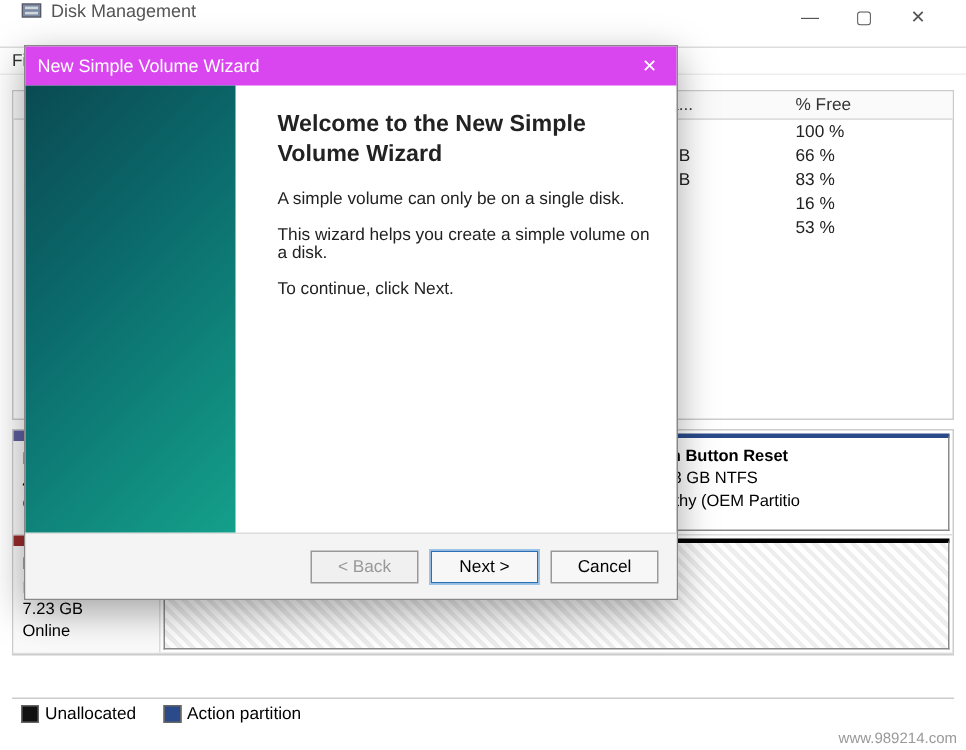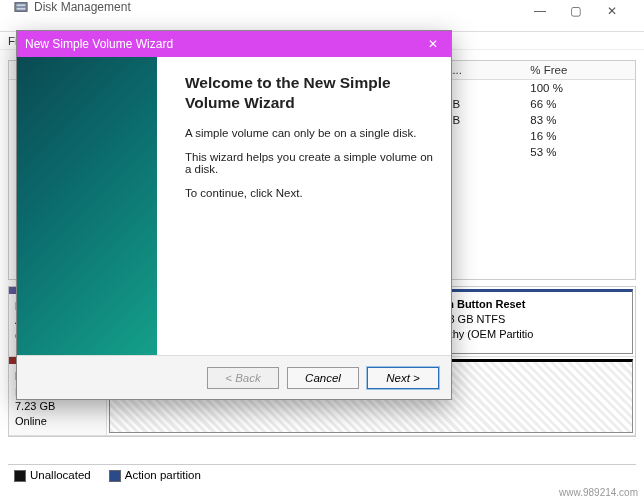--- a/index.html
+++ b/index.html
@@ -117,21 +117,21 @@
   .wiz-content {
     flex: 1; padding: 16px 18px 8px 18px; color: #222;
   }
   .wiz-content h1 {
     font-size: 15.5px; font-weight: 700; margin: 0 0 14px 0; line-height: 1.3;
   }
   .wiz-content p { margin: 0 0 12px 0; font-size: 11.5px; }
   .wiz-footer {
     height: 44px; border-top: 1px solid #ddd;
     display: flex; align-items: center; justify-content: flex-end; gap: 8px;
-    padding: 0 12px; background: #f4f4f4; font-style: italic;
+    padding: 0 12px; background: #f4f4f4;
   }
   .btn {
     min-width: 72px; height: 22px; font-size: 11.5px;
     border: 1px solid #999; background: #f7f7f7;
     display: inline-flex; align-items: center; justify-content: center;
     padding: 0 10px;
   }
   .btn.disabled { color: #999; background: #f0f0f0; }
   .btn.primary { border: 1px solid #2a6fb5; outline: 1px solid #9cc3e8; }
 </style>
@@ -248,16 +248,16 @@
     <div class="wiz-side"></div>
     <div class="wiz-content">
       <h1>Welcome to the New Simple Volume Wizard</h1>
       <p>A simple volume can only be on a single disk.</p>
       <p>This wizard helps you create a simple volume on a disk.</p>
       <p>To continue, click Next.</p>
     </div>
   </div>
   <div class="wiz-footer">
     <div class="btn disabled">&lt; Back</div>
+    <div class="btn primary">Next &gt;</div>
     <div class="btn">Cancel</div>
-    <div class="btn primary">Next &gt;</div>
   </div>
 </div>
 
 </body></html>

